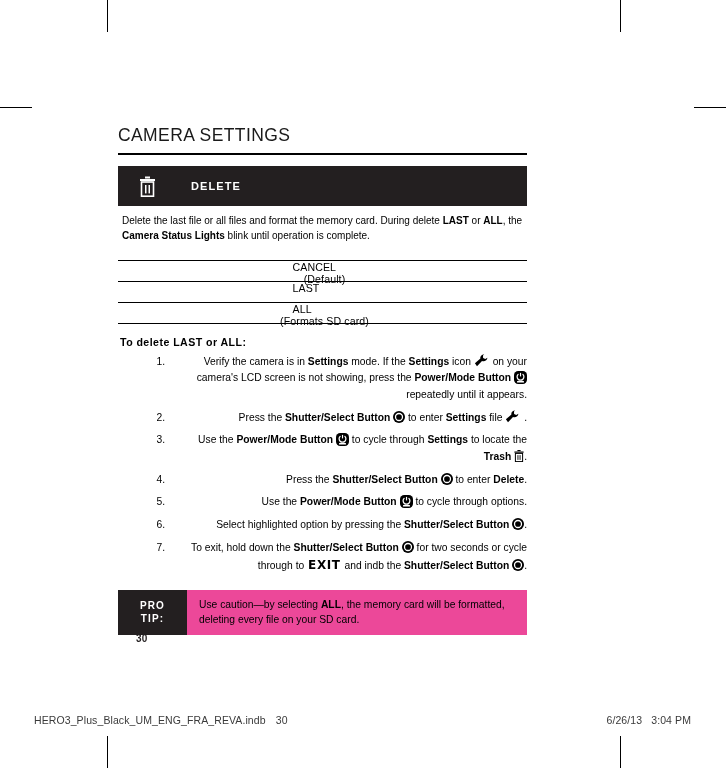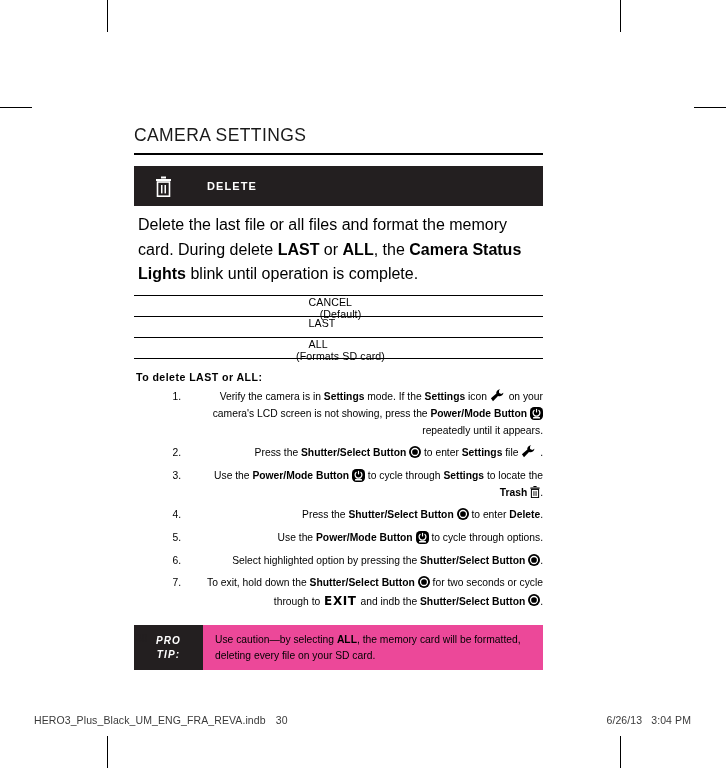--- a/index.html
+++ b/index.html
@@ -27,21 +27,21 @@
   .cm-tl-v { left: 107px; top: 0; }
   .cm-tr-v { left: 620px; top: 0; }
   .cm-bl-v { left: 107px; top: 736px; }
   .cm-br-v { left: 620px; top: 736px; }
   .cm-tl-h { left: 0; top: 107px; }
   .cm-tr-h { left: 694px; top: 107px; }
 
   
   .page {
     position: absolute;
-    left: 134px;
+    left: 118px;
     top: 126px;
     width: 409px;
   }
 
   
   .section-title {
     font-size: 17.5px;
     letter-spacing: 0.4px;
     font-weight: 400;
     color: #1a1a1a;
@@ -73,23 +73,23 @@
   .mode-bar-label {
     color: #ffffff;
     font-size: 11px;
     font-weight: 700;
     letter-spacing: 1.1px;
     margin-left: 34px;
   }
 
   
   .desc {
-    font-size: 16px;
+    font-size: 10px;
     line-height: 1.52;
-    padding: 7px 0 9px 4px;
+    padding: 7px 0 16px 4px;
     border-bottom: 1.6px solid #000;
   }
   .desc b { font-weight: 700; }
 
   
   .opt-row {
     display: flex;
     align-items: center;
     font-size: 10.6px;
     height: 20px;
@@ -174,21 +174,20 @@
     font-size: 10px;
     font-weight: 700;
     letter-spacing: 1.1px;
     line-height: 1.35;
     display: flex;
     flex-direction: column;
     justify-content: center;
     align-items: center;
     padding: 6px 0;
     box-sizing: border-box;
-    font-style: italic;
   }
   .protip-body {
     background: #ec4899;
     flex: 1 1 auto;
     font-size: 10.3px;
     line-height: 1.5;
     padding: 7px 6px 7px 12px;
     box-sizing: border-box;
     display: flex;
     align-items: center;

